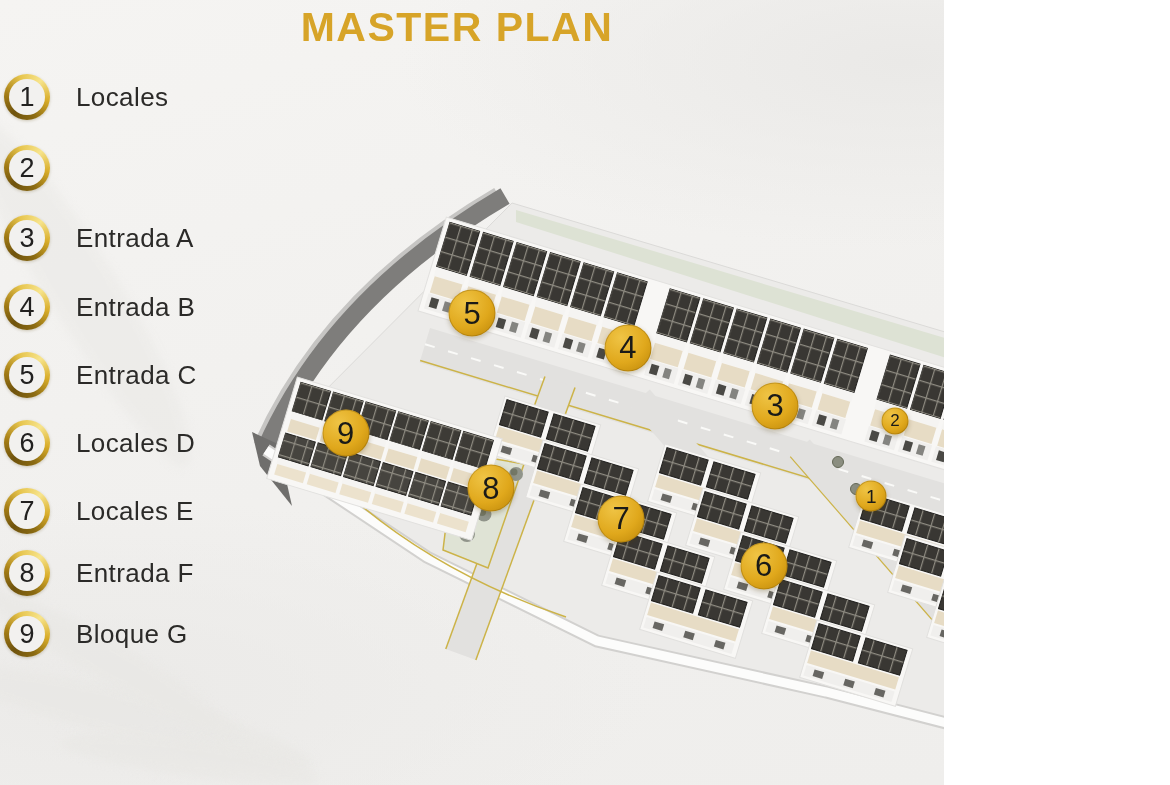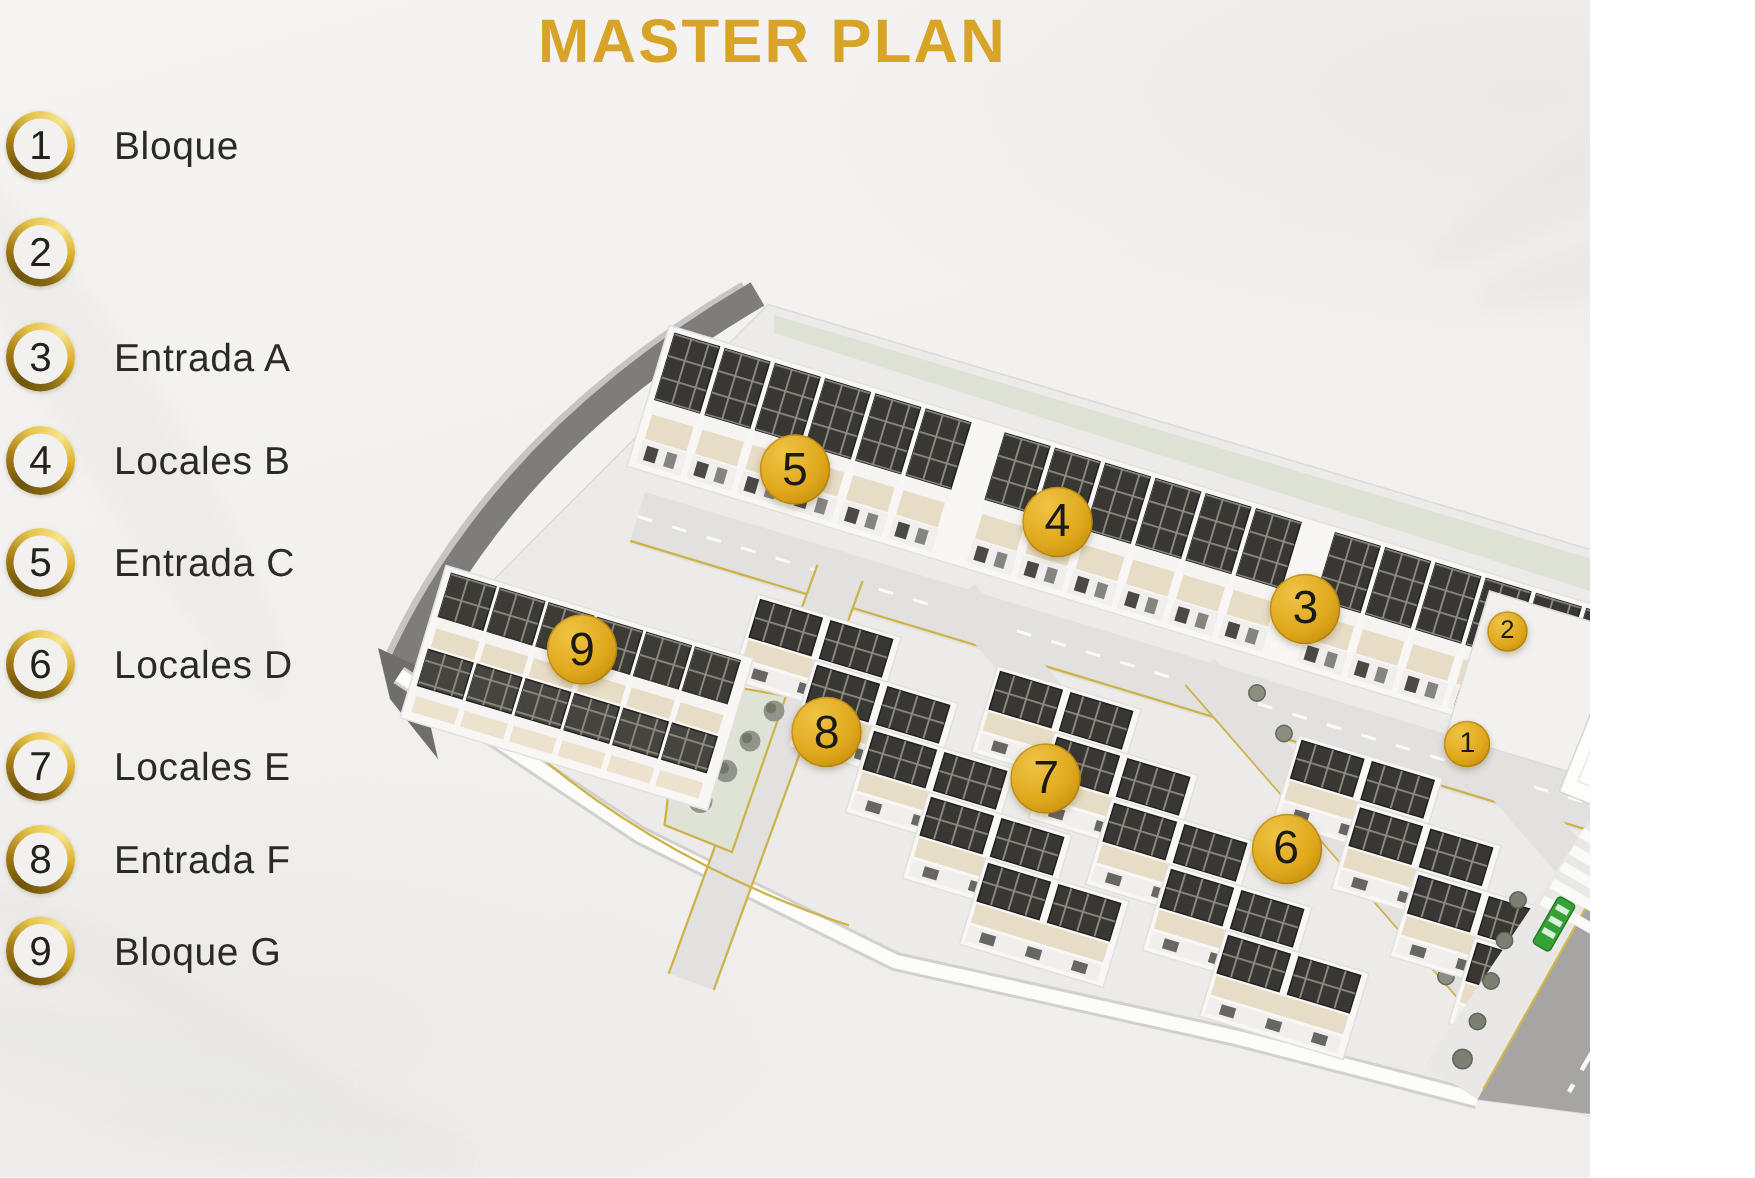--- a/index.html
+++ b/index.html
@@ -1,18 +1,18 @@
 <!DOCTYPE html>
 <html><head>
 <meta charset="utf-8">
 <style>
   html,body{margin:0;padding:0;}
   body{font-family:"Liberation Sans", sans-serif;}
   #stage{
-    position:relative;width:1060px;height:785px;overflow:hidden;
+    position:relative;width:944px;height:785px;overflow:hidden;
     background:
       radial-gradient(900px 320px at 12% 88%, #ebeae8 0%, rgba(235,234,232,0) 60%),
       radial-gradient(820px 300px at 96% 8%, #eae9e7 0%, rgba(234,233,231,0) 62%),
       linear-gradient(165deg,#f5f4f2 0%,#f1f0ee 55%,#efeeec 100%);
   }
   .frond{position:absolute;background:#e9e8e5;opacity:.75;filter:blur(5px);
          border-radius:50%/60% 60% 40% 40%;}
   .f1{width:360px;height:54px;top:60px;left:930px;transform:rotate(-28deg);}
   .f2{width:300px;height:46px;top:142px;left:980px;transform:rotate(-12deg);}
   .f3{width:260px;height:60px;top:8px;left:1040px;transform:rotate(-55deg);}
@@ -65,38 +65,38 @@
   <div class="frond f7"></div>
   <div class="frond f8"></div>
 
   <div id="page-title">MASTER PLAN</div>
 
   <div id="legend">
       <div class="lg-row" style="top: 74px;">
         <span class="lg-ring">
           <span class="lg-ring-inner">1</span>
         </span>
-        <span class="lg-label">Bloque</span>
+        <span class="lg-label">Locales</span>
       </div>
       <div class="lg-row" style="top: 145px;">
         <span class="lg-ring">
           <span class="lg-ring-inner">2</span>
         </span>
       </div>
       <div class="lg-row" style="top: 215px;">
         <span class="lg-ring">
           <span class="lg-ring-inner">3</span>
         </span>
         <span class="lg-label">Entrada A</span>
       </div>
       <div class="lg-row" style="top: 284px;">
         <span class="lg-ring">
           <span class="lg-ring-inner">4</span>
         </span>
-        <span class="lg-label">Locales B</span>
+        <span class="lg-label">Entrada B</span>
       </div>
       <div class="lg-row" style="top: 352px;">
         <span class="lg-ring">
           <span class="lg-ring-inner">5</span>
         </span>
         <span class="lg-label">Entrada C</span>
       </div>
       <div class="lg-row" style="top: 420px;">
         <span class="lg-ring">
           <span class="lg-ring-inner">6</span>

